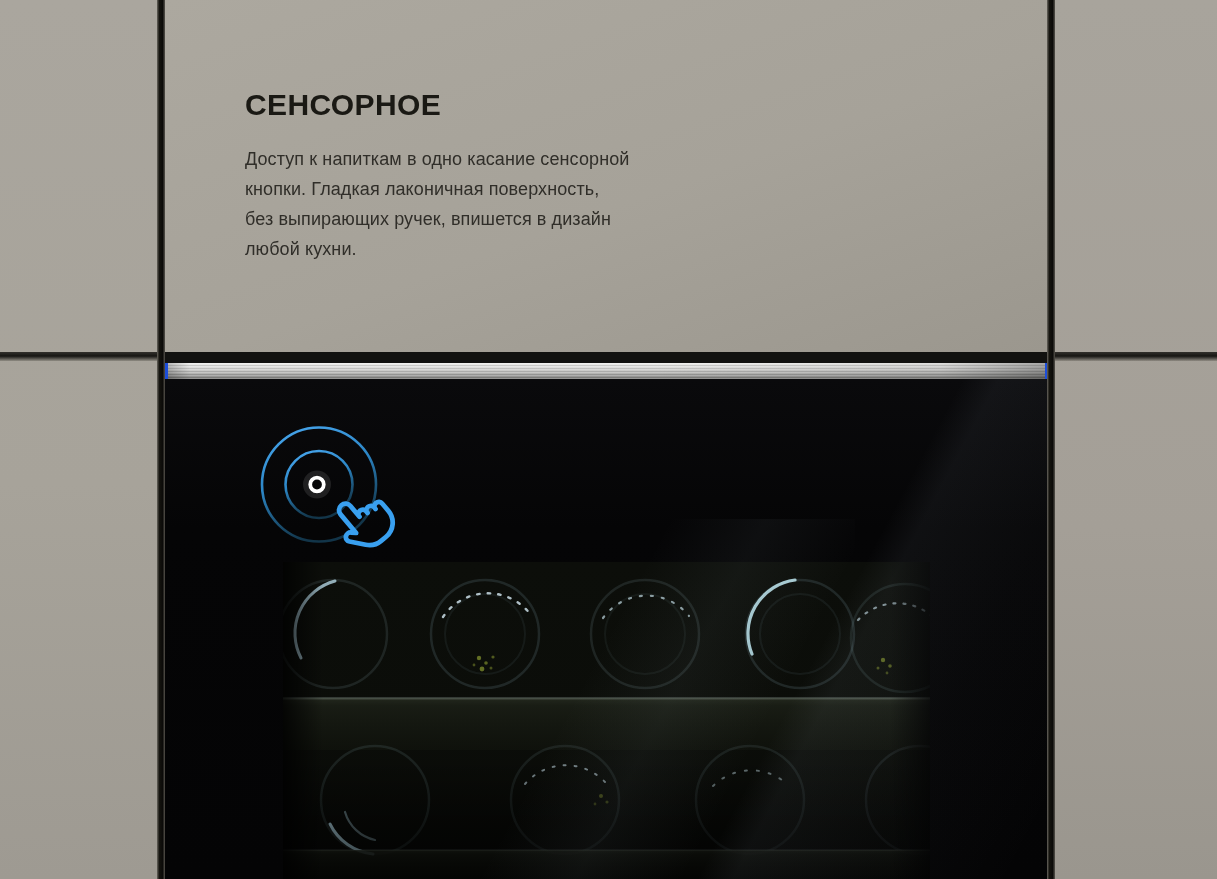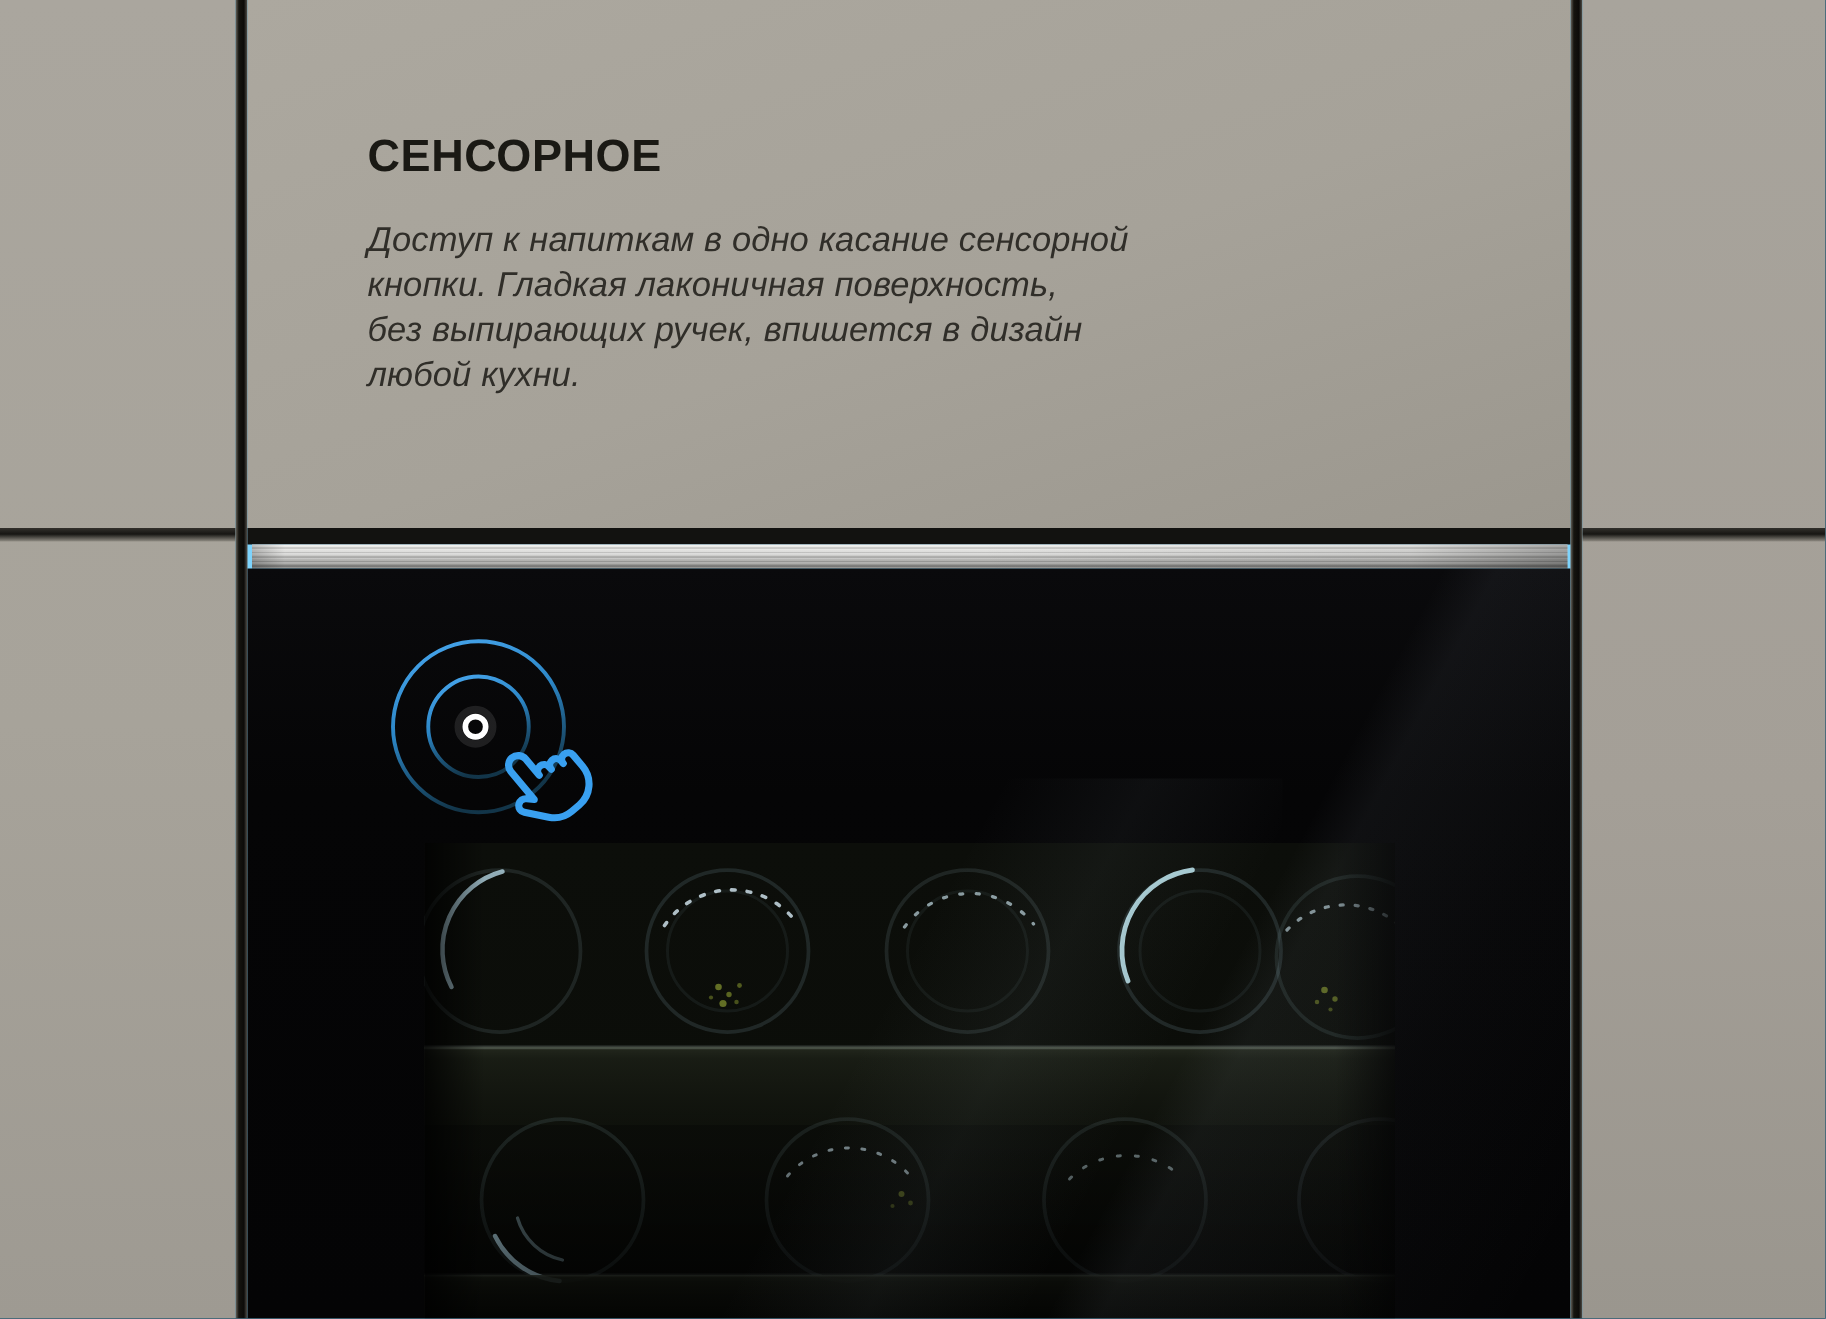--- a/index.html
+++ b/index.html
@@ -1,40 +1,40 @@
 <!DOCTYPE html>
 <html><head>
 <meta charset="utf-8">
 <style>
   html,body{margin:0;padding:0;background:#111;}
   .scene{
     position:relative;width:1217px;height:879px;overflow:hidden;
-    background:#7dd3fc;
+    background:#1d4ed8;
     font-family:"Liberation Sans",sans-serif;
   }
   
   .col{position:absolute;top:0;height:100%;}
   .col-left{left:0;width:157px;background:linear-gradient(180deg,#aaa69e 0%,#a7a39a 55%,#9e9a92 100%);}
   .col-right{left:1055px;right:0;background:linear-gradient(180deg,#a8a49c 0%,#a49f97 60%,#9a968e 100%);}
   .hseam{position:absolute;left:0;width:100%;top:352px;height:9px;
     background:linear-gradient(180deg,rgba(44,42,38,.95) 0%,#171613 45%,rgba(125,121,112,.55) 100%);}
   .vseam{position:absolute;top:0;width:8px;height:100%;
     background:linear-gradient(90deg,#6a675f 0%,#15140f 28%,#0c0b09 70%,#57544d 100%);}
   .vseam-left{left:157px;}
   .vseam-right{left:1047px;}
   
   .center{position:absolute;left:165px;top:0;width:882px;height:100%;}
   .panel-top{position:absolute;left:0;top:0;width:100%;height:352px;
     background:linear-gradient(160deg,#aca89f 0%,#a6a299 55%,#9b978e 100%);}
   .copy{position:absolute;left:80px;top:86px;width:580px;}
   .title{margin:0;font-weight:700;font-size:30px;line-height:37px;
     letter-spacing:.4px;color:#1a1914;}
   .title span{display:block;}
-  .desc{margin:21px 0 0;font-size:23px;line-height:30px;letter-spacing:.1px;
-    color:#302e29;white-space:pre-line;font-style:italic;}
+  .desc{margin:21px 0 0;font-size:18px;line-height:30px;letter-spacing:.1px;
+    color:#302e29;white-space:pre-line;}
   .gap-line{position:absolute;left:0;top:352px;width:100%;height:11px;background:#121210;}
   .trim{position:absolute;left:3px;right:2px;top:363px;height:16px;
     background:
       linear-gradient(90deg,rgba(0,0,0,.22) 0%,rgba(0,0,0,0) 2.5%,rgba(255,255,255,0) 55%,rgba(0,0,0,.08) 88%,rgba(0,0,0,.3) 100%),
       repeating-linear-gradient(180deg,rgba(255,255,255,.16) 0 1px,rgba(255,255,255,0) 1px 2px,rgba(0,0,0,.12) 2px 3px),
       linear-gradient(180deg,#f0f0ee 0%,#dadad8 35%,#b4b4b2 65%,#7c7c7a 100%);}
   
   .door{position:absolute;left:0;top:379px;width:100%;height:500px;overflow:hidden;
     background:linear-gradient(180deg,#0a0a0c 0%,#050506 30%,#040405 100%);}
   .interior{position:absolute;left:118px;top:183px;width:647px;height:317px;z-index:1;}

